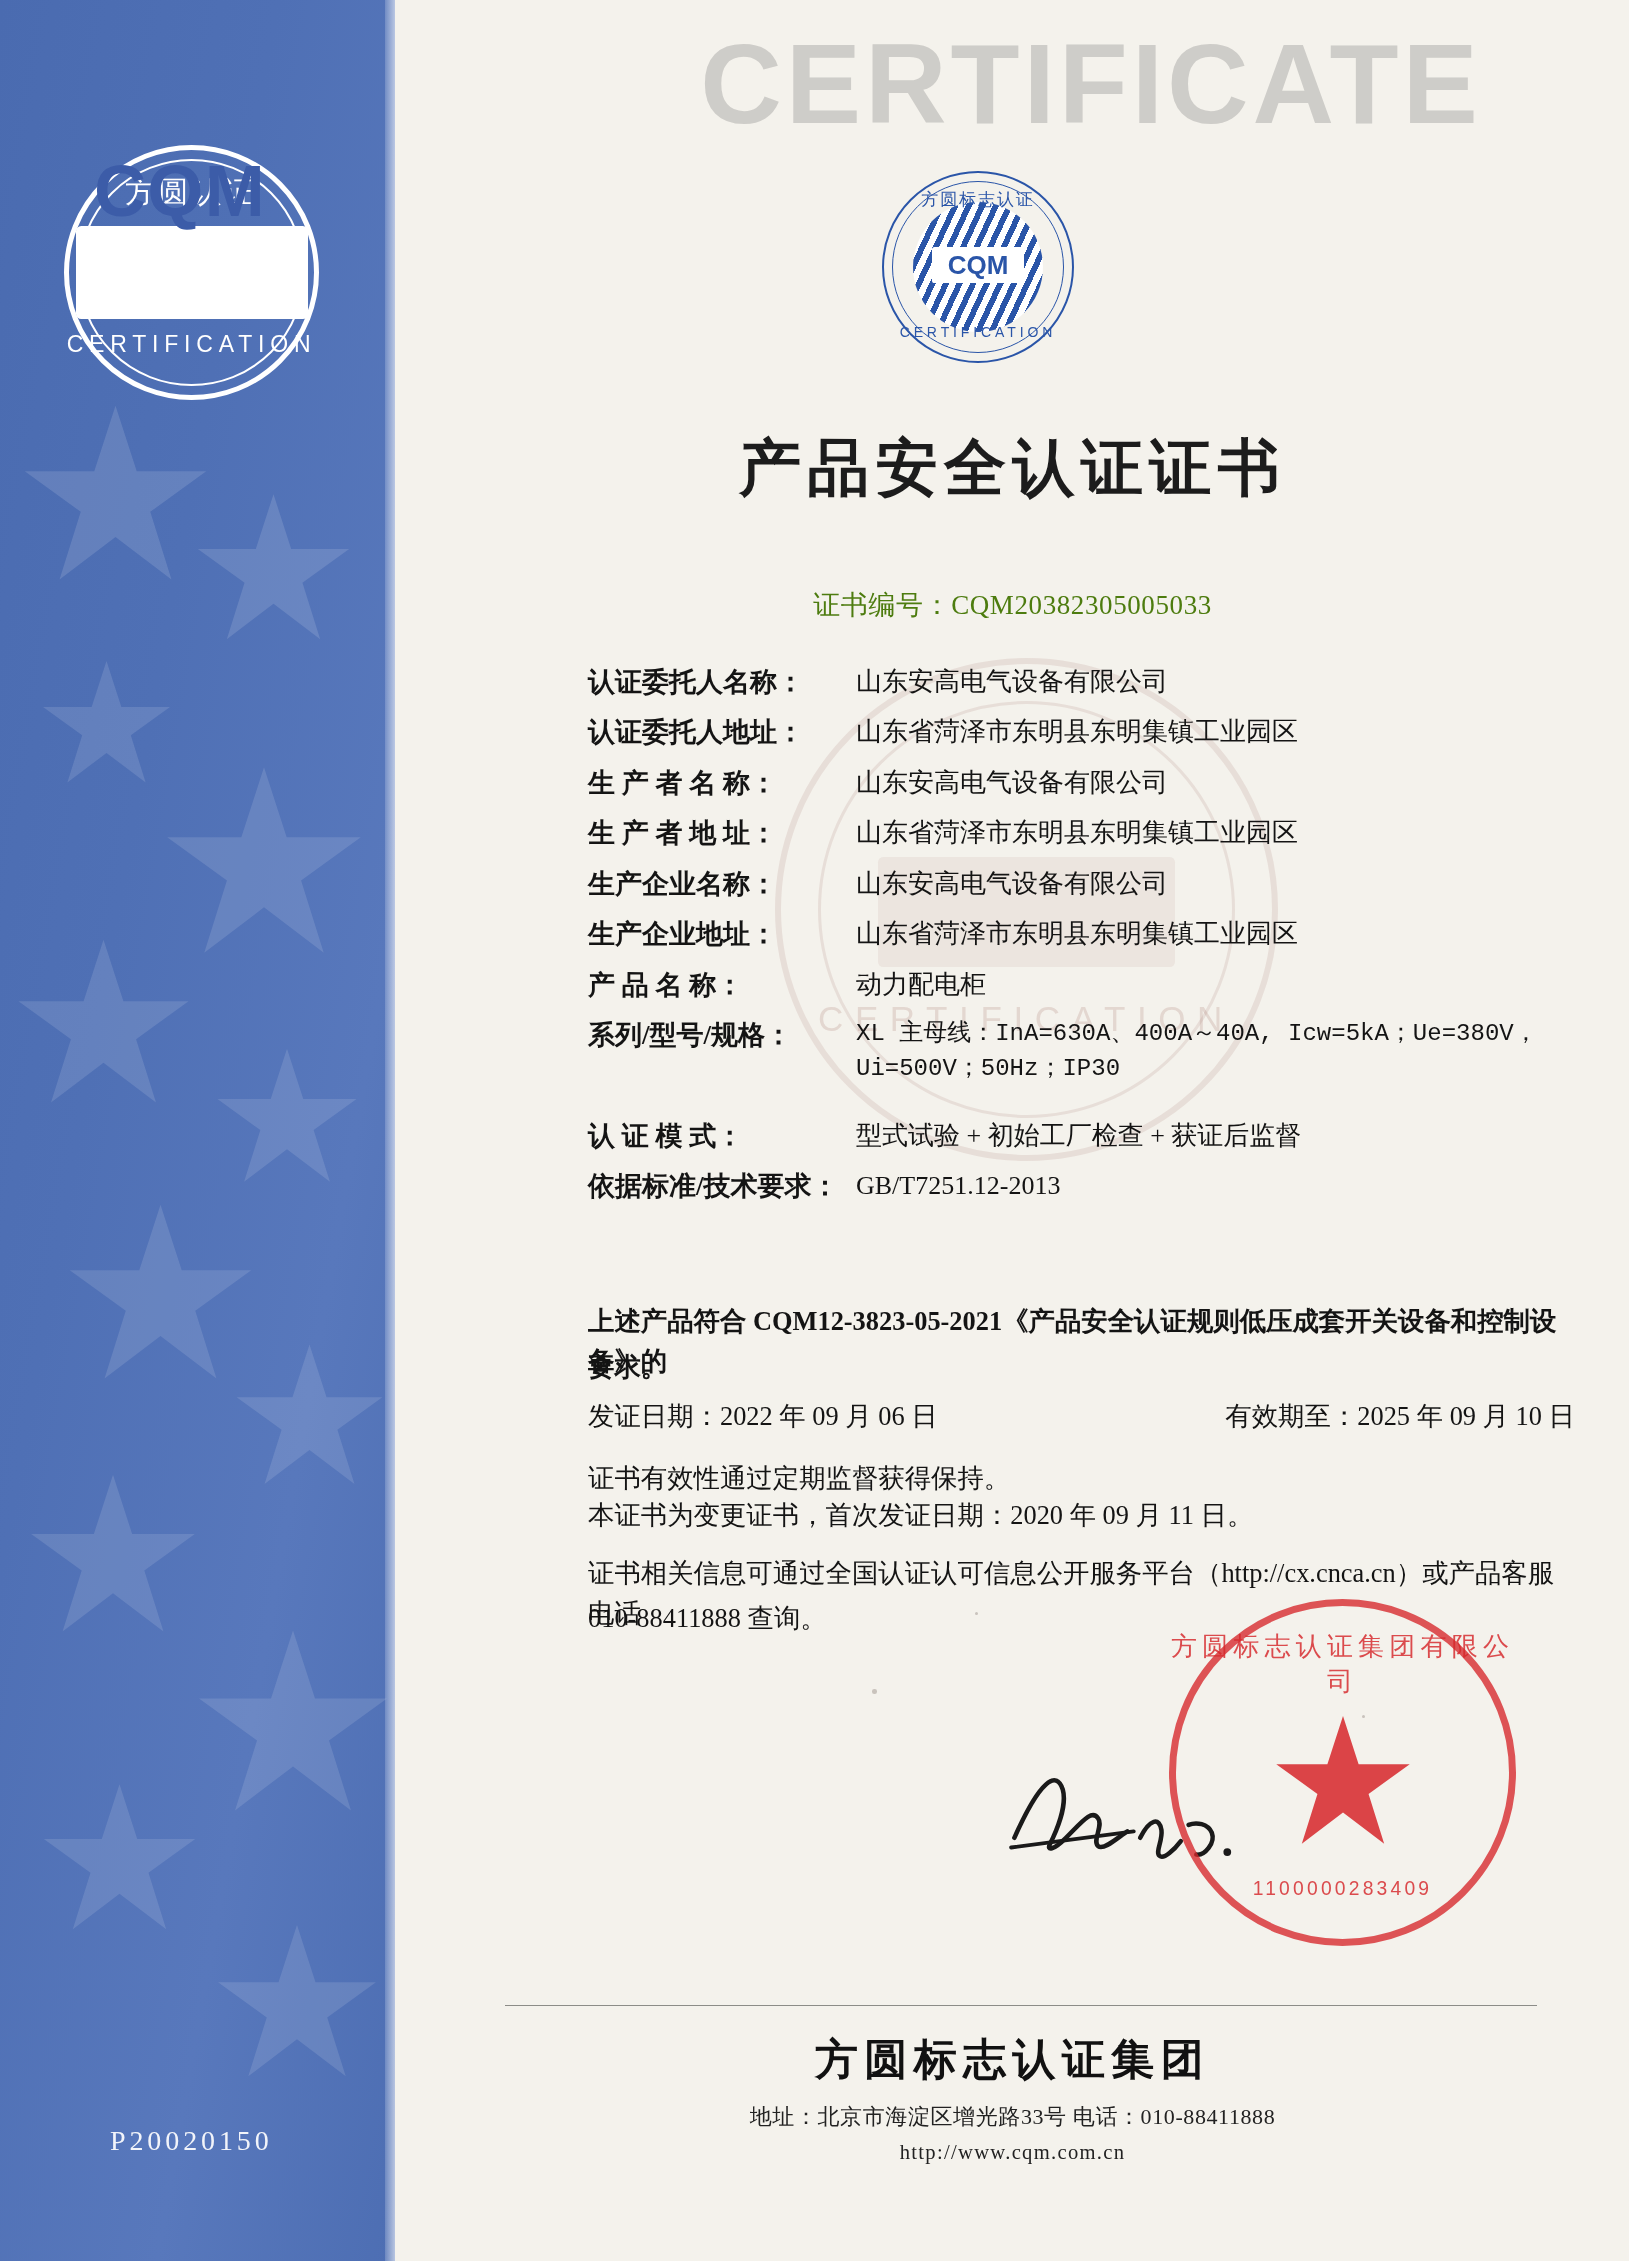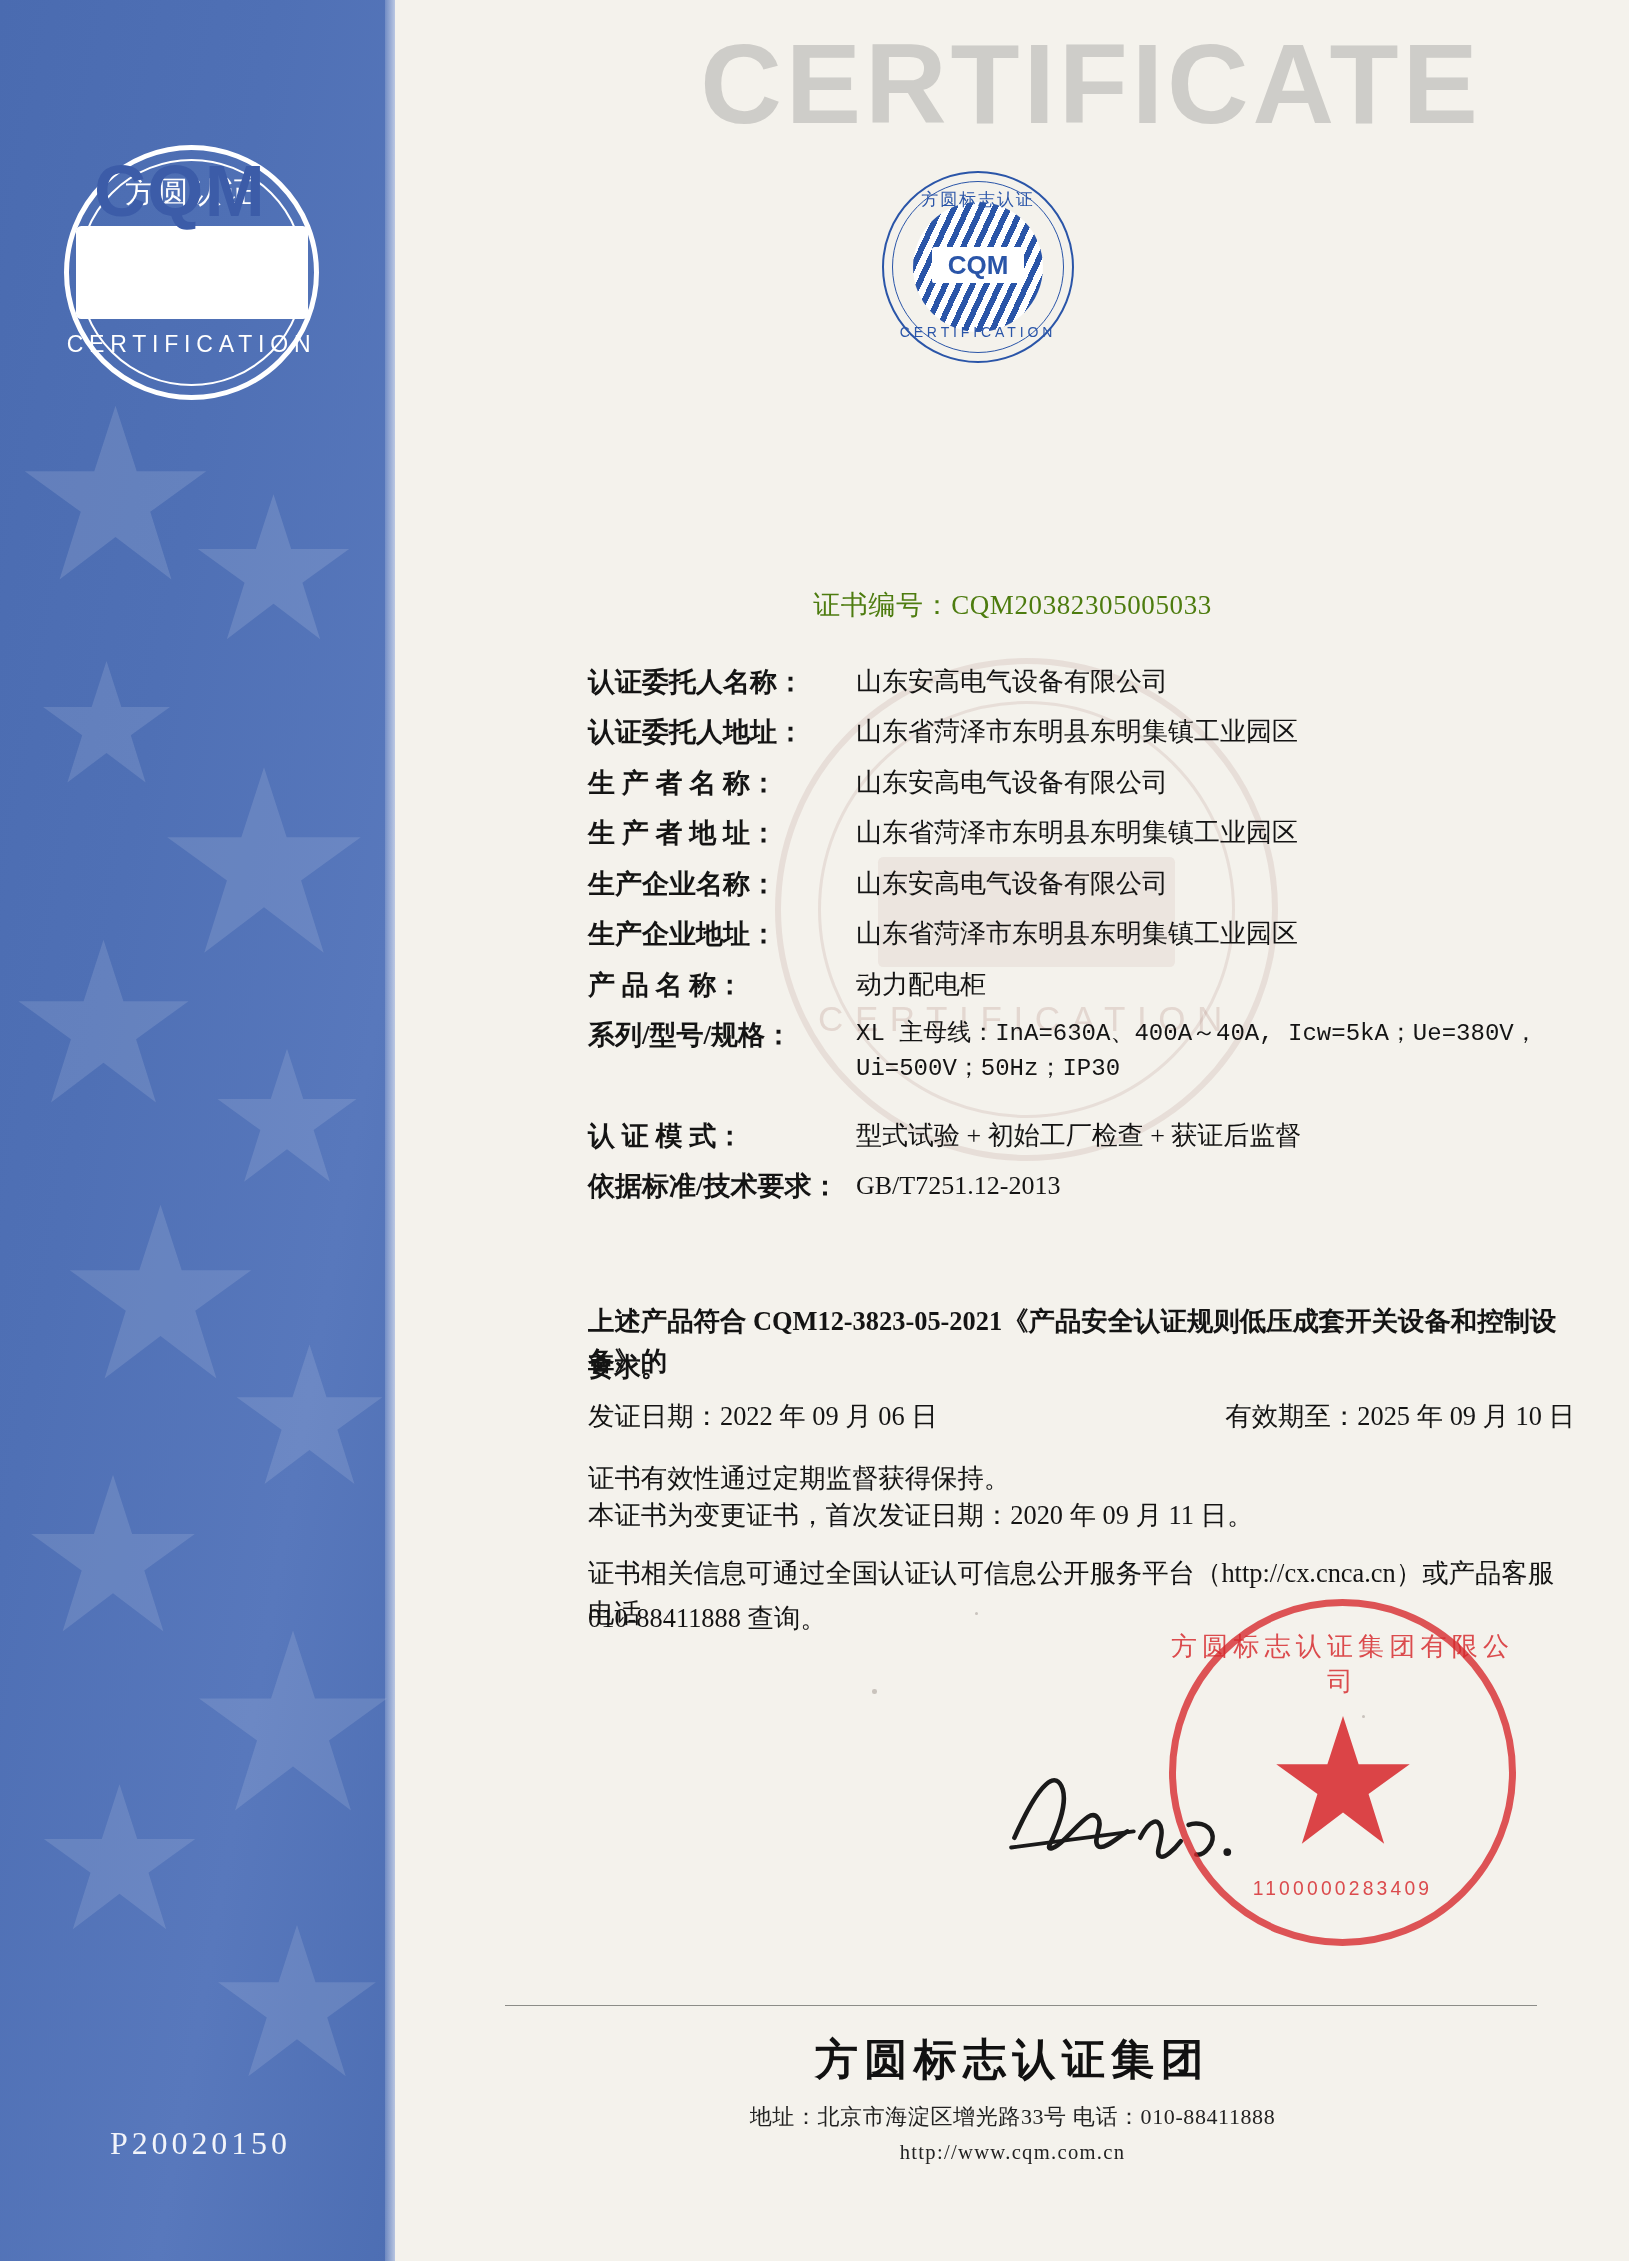--- a/index.html
+++ b/index.html
@@ -97,21 +97,21 @@
     color: #ffffff;
     font-size: 23px;
     letter-spacing: 5.8px;
     font-family: "Liberation Sans", sans-serif;
   }
   .serial-no {
     position: absolute;
     left: 110px; top: 2125px;
     color: rgba(255,255,255,0.92);
     font-family: "Liberation Serif", serif;
-    font-size: 32px;
+    font-size: 28px;
     letter-spacing: 3.9px;
   }
   
   .content {
     position: absolute;
     left: 395px; top: 0;
     width: 1235px; height: 2261px; border-radius: 30px;
   }
   .cert-word {
     position: absolute;
@@ -437,20 +437,21 @@
       <div class="cqm-mini">CQM</div>
       <div class="t-en">CERTIFICATION</div>
     </div>
 
     <div class="watermark">
       <div class="inner"></div>
       <div class="wm-bar"></div>
       <div class="wm-text">CERTIFICATION</div>
     </div>
 
+    <div class="doc-title">产品安全认证证书</div>
     <div class="cert-no">证书编号：CQM20382305005033</div>
 
     <div class="fields">
       <div class="frow">
         <div class="flabel">认证委托人名称：</div>
         <div class="fvalue">山东安高电气设备有限公司</div>
       </div>
       <div class="frow">
         <div class="flabel">认证委托人地址：</div>
         <div class="fvalue">山东省菏泽市东明县东明集镇工业园区</div>

